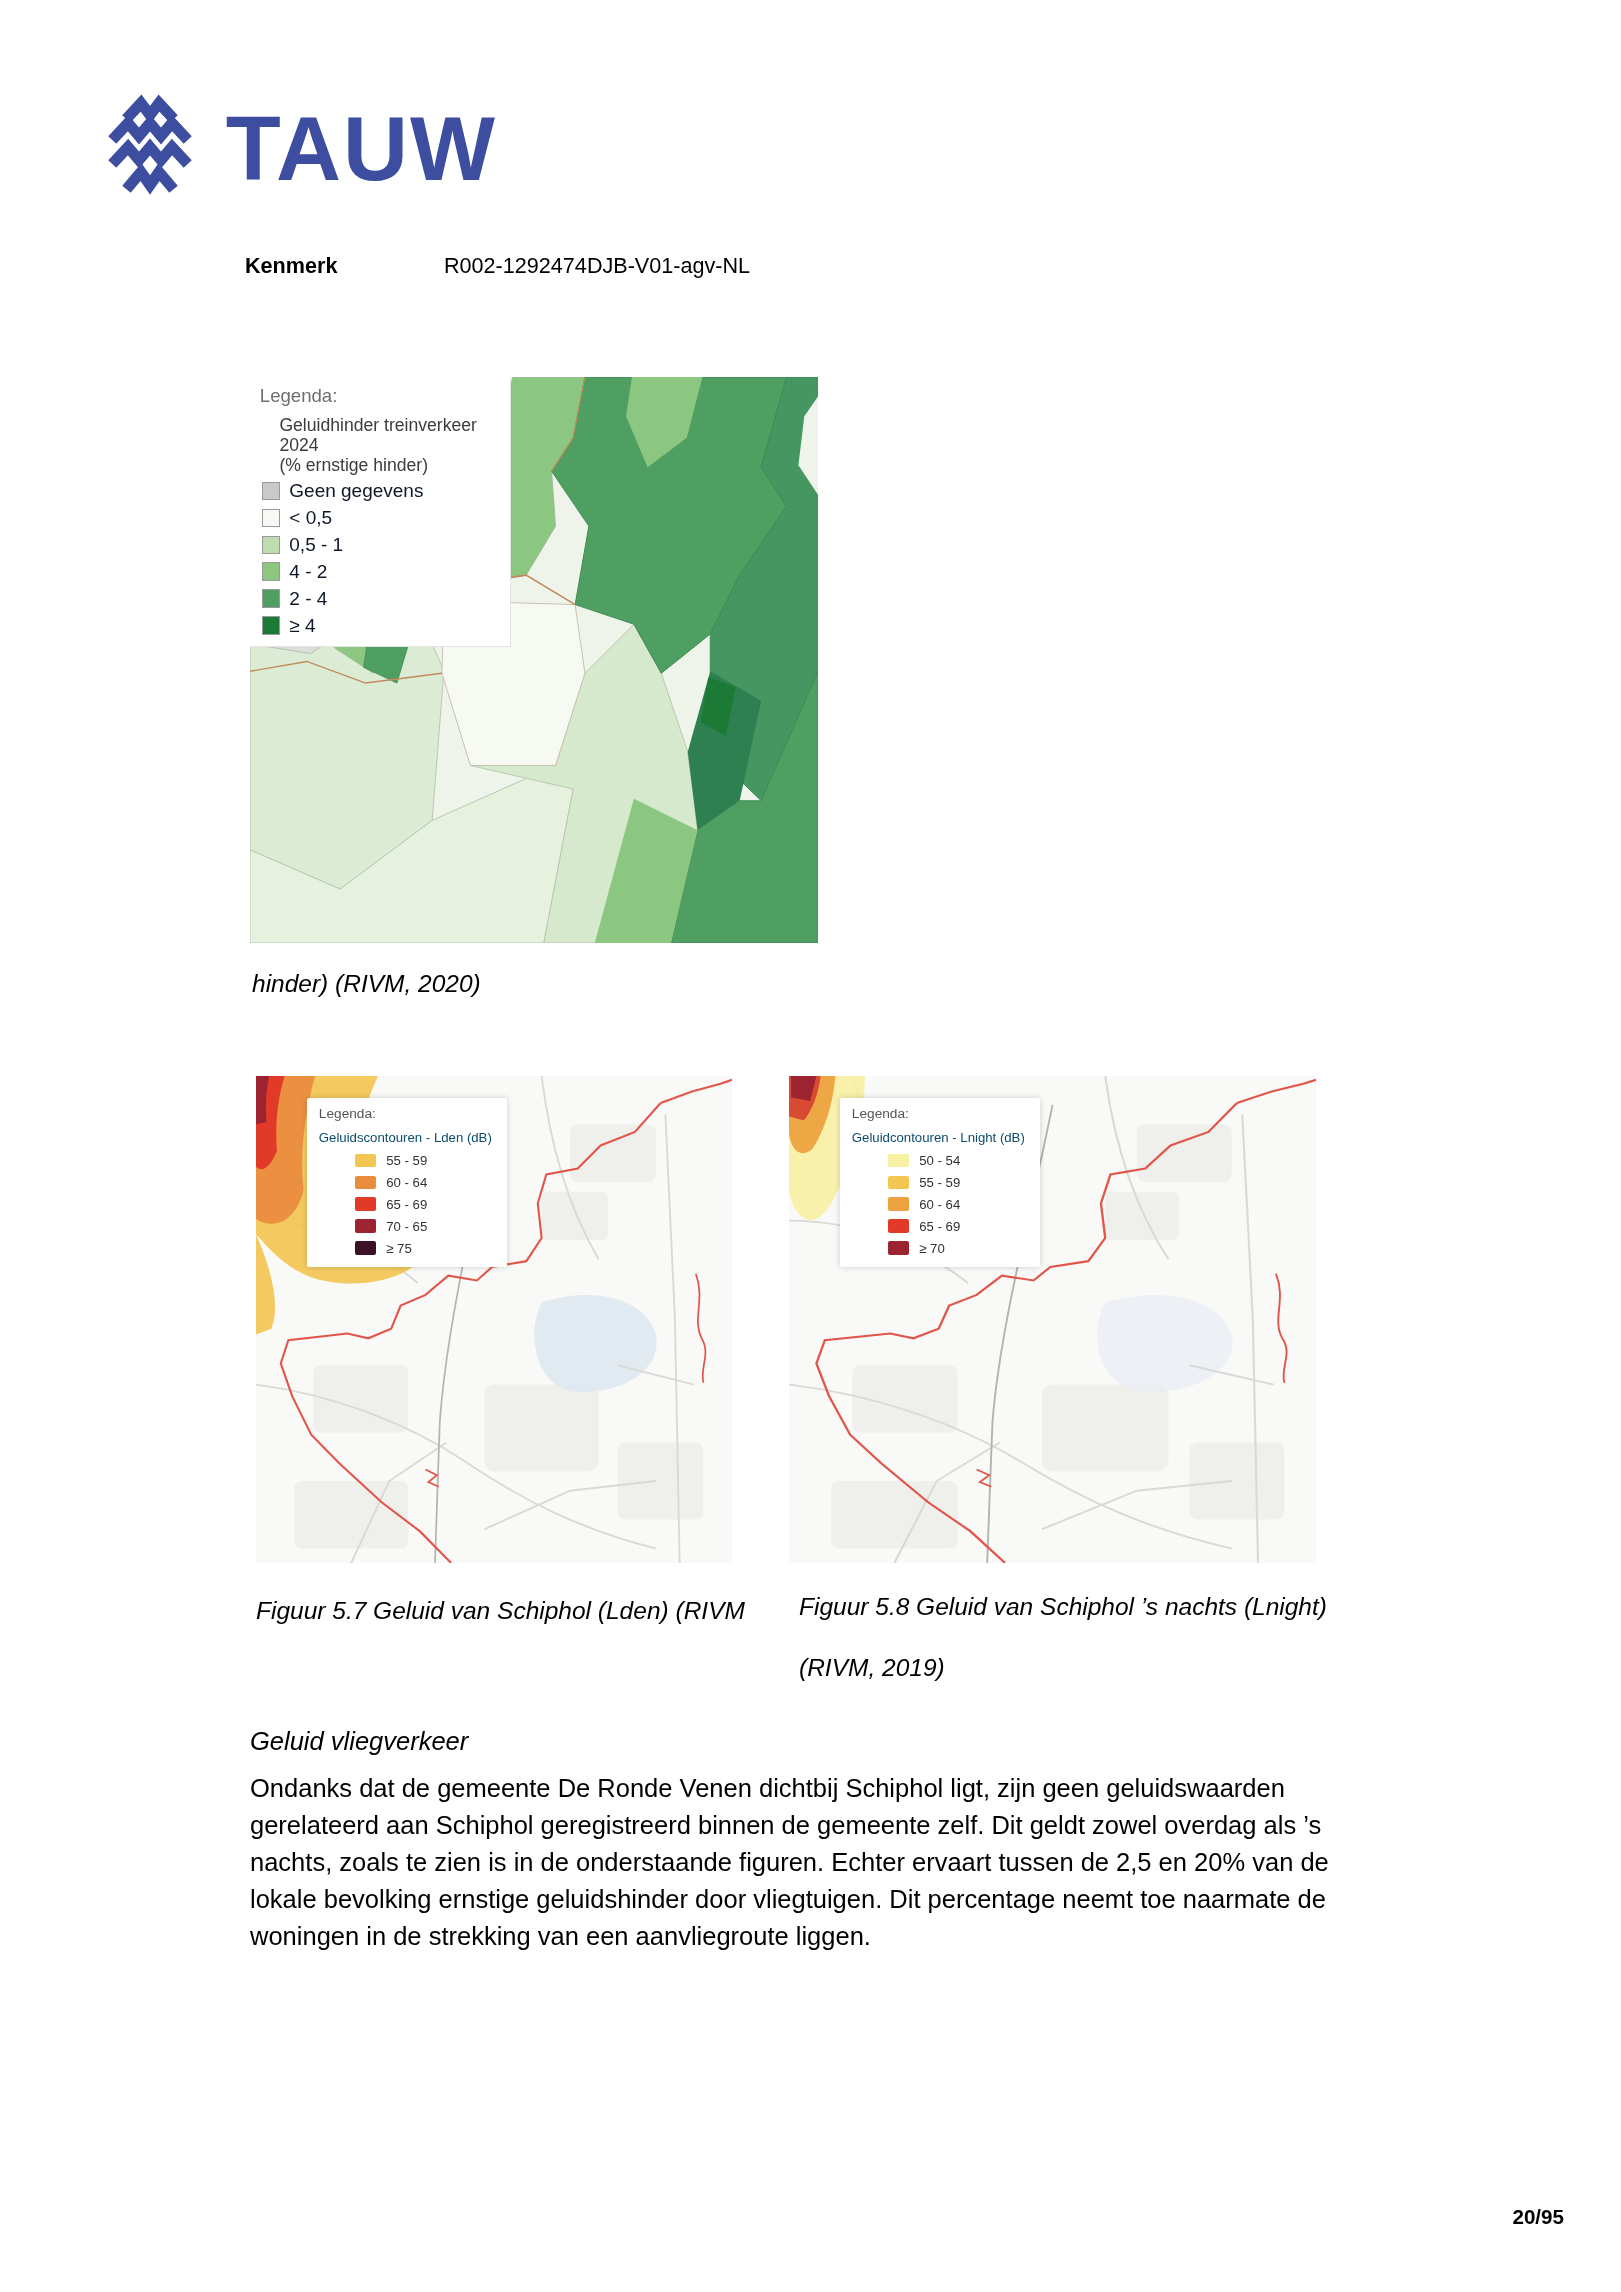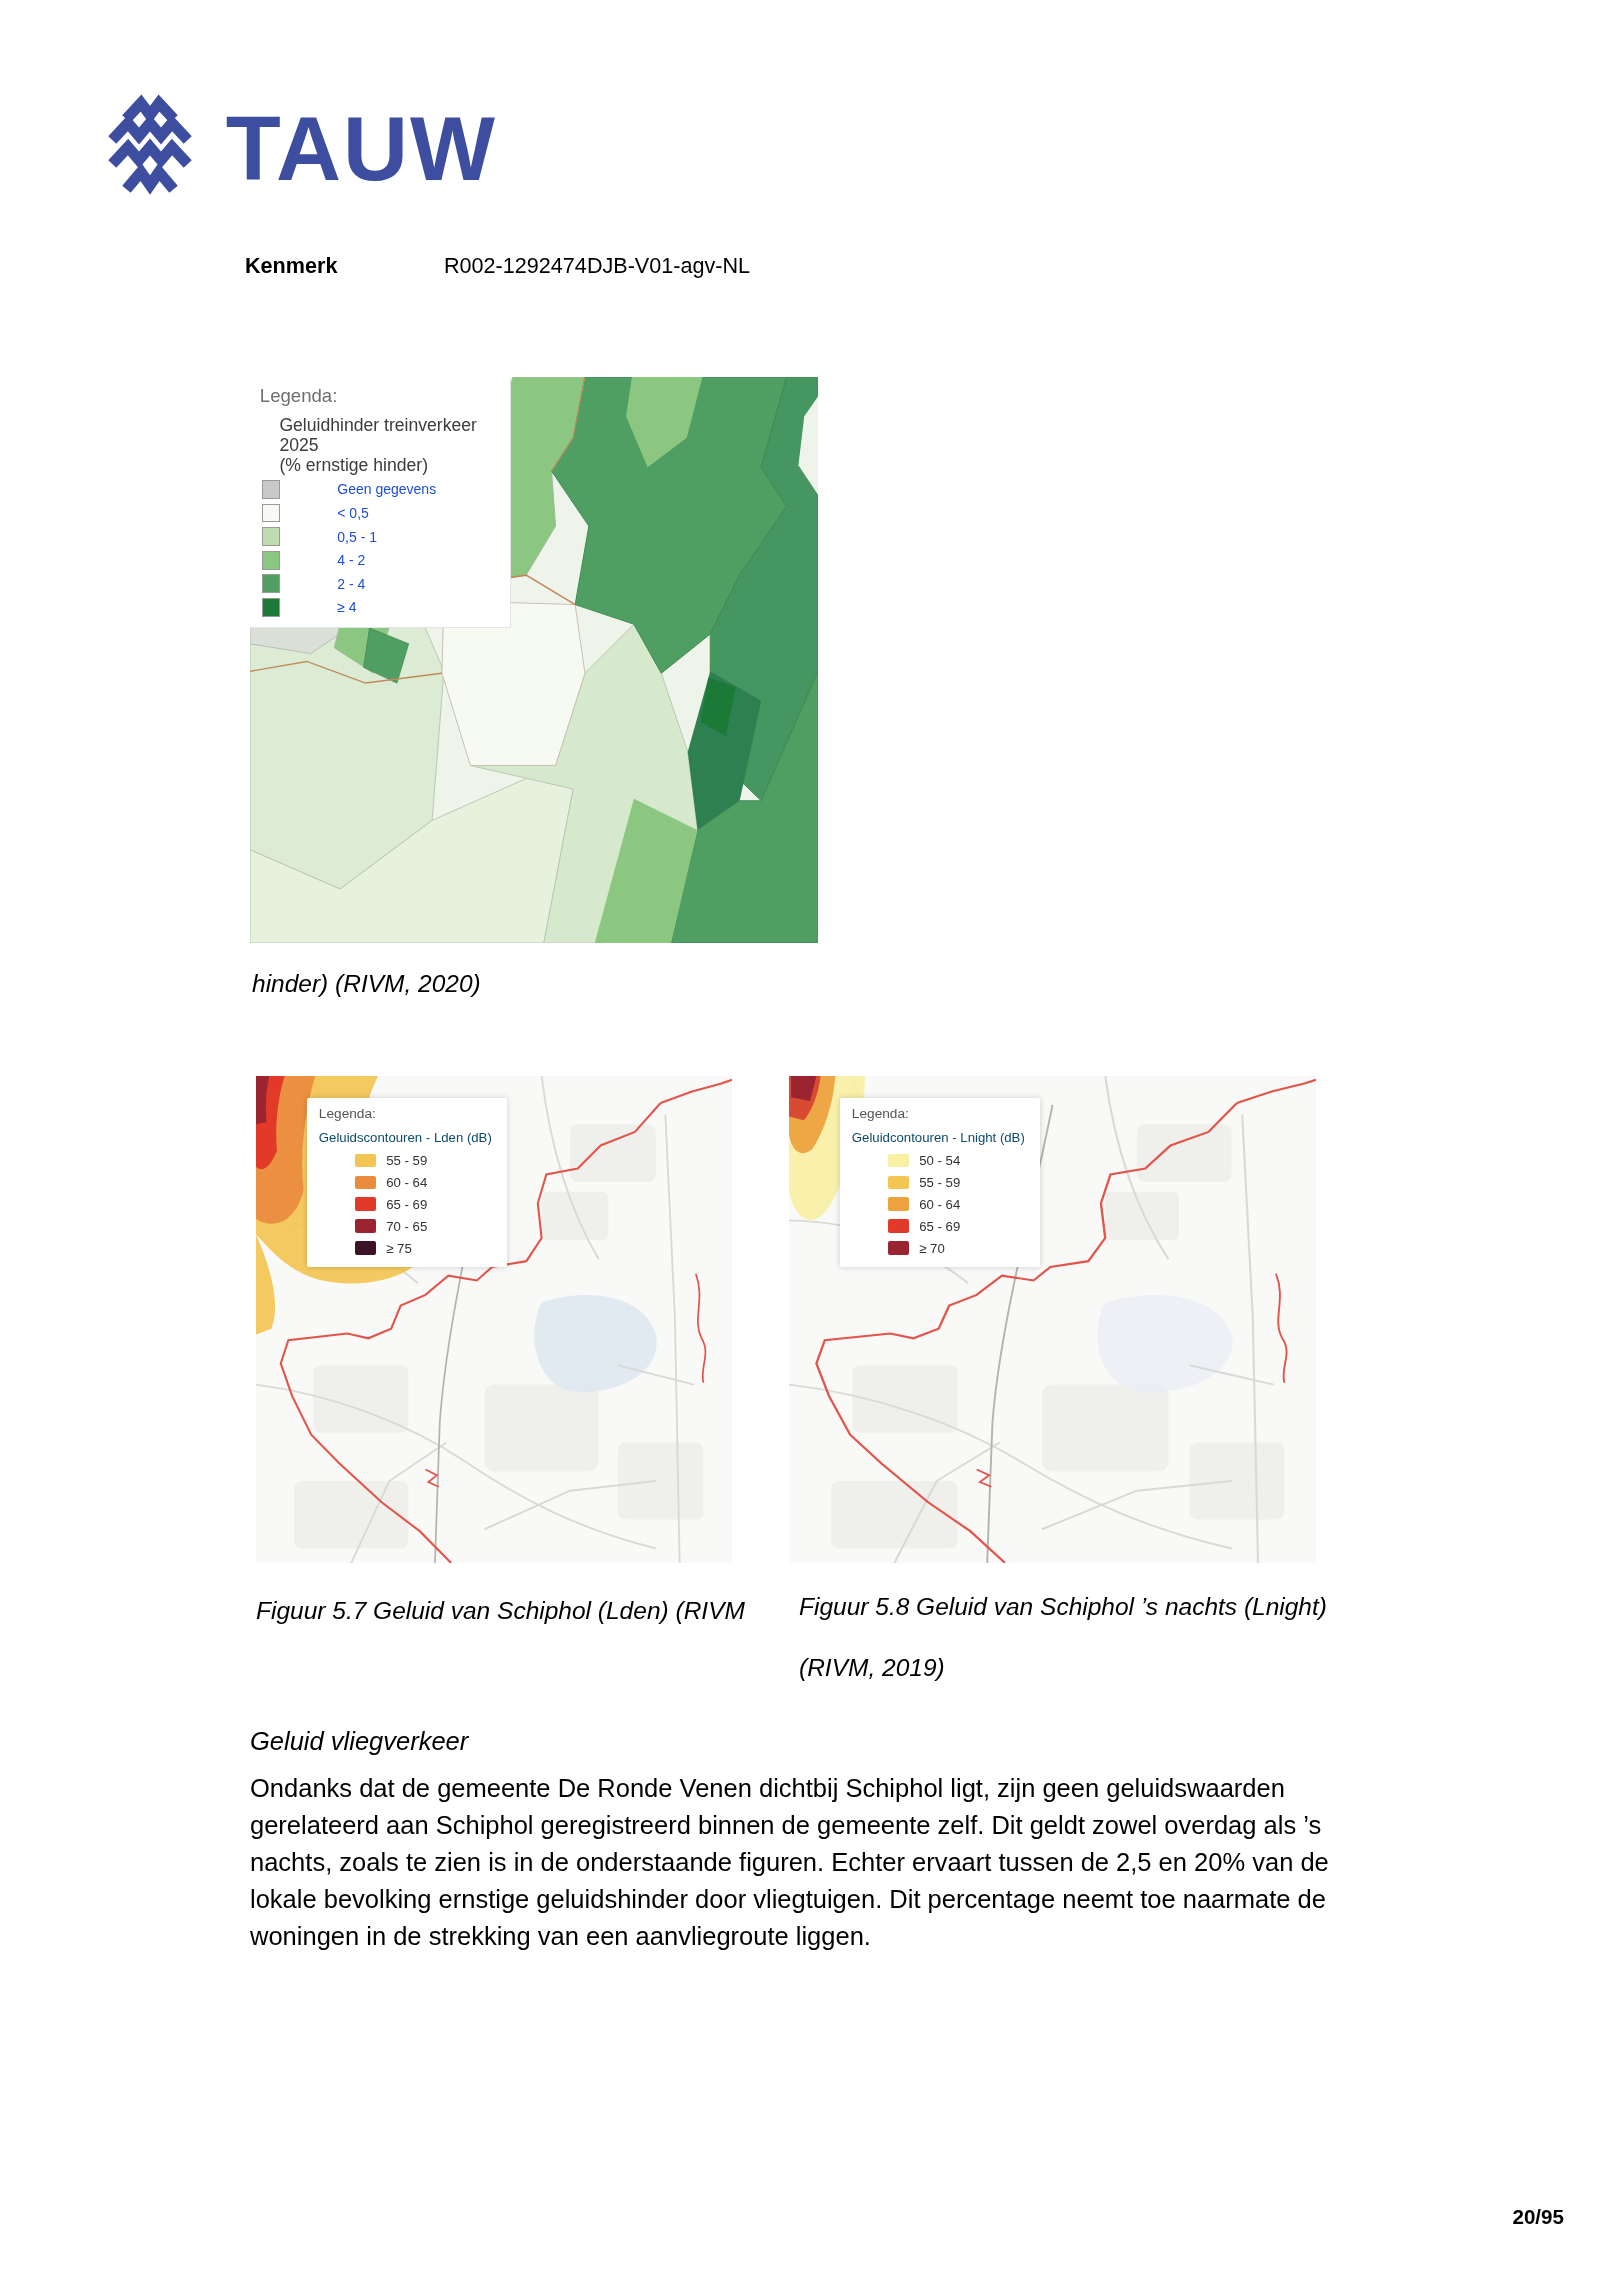--- a/index.html
+++ b/index.html
@@ -19,21 +19,21 @@
   .map-frame svg{display:block;width:100%;height:100%;}
   #map56{left:250px;top:377px;width:568px;height:566px;}
   #map57{left:256px;top:1076px;width:476px;height:487px;}
   #map58{left:789px;top:1076px;width:527px;height:487px;}
 
   
   .legend56{position:absolute;left:0;top:0;width:261px;min-height:173px;background:#fff;
             padding:7.8px 9.8px 9.8px 9.8px;box-sizing:border-box;border-right:1px solid #e4e4e4;border-bottom:1px solid #e4e4e4;}
   .legend56 .ltitle{font-size:18.6px;color:#6f6f6f;margin-bottom:7.8px;}
   .legend56 .layer{font-size:17.6px;color:#3c3c3c;margin-left:19.6px;line-height:1.15;}
-  .legend56 .item{display:flex;align-items:center;margin-top:4.9px;margin-left:2px;font-size:14px;color:#1d4ed8;gap:48px;}
+  .legend56 .item{display:flex;align-items:center;margin-top:4.9px;margin-left:2px;font-size:19px;color:#0f172a;}
   .legend56 .sw{width:16.7px;height:16.7px;border:1px solid #9a9a9a;margin-right:8.8px;flex:0 0 auto;}
 
   
   .legend-sm{position:absolute;left:51px;top:21.6px;width:200px;background:#fff;
              padding:8.8px 11.8px 11.8px 11.8px;box-sizing:border-box;box-shadow:0 0 5.9px rgba(0,0,0,.18);border-radius:2px;}
   .legend-sm .ltitle{font-size:13.7px;color:#555;margin-bottom:8.8px;}
   .legend-sm .layer{font-size:13.2px;color:#0c4a6e;margin-bottom:7.8px;white-space:nowrap;}
   .legend-sm .item{display:flex;align-items:center;margin-top:6.9px;font-size:13.2px;color:#333;padding-left:36px;}
   .legend-sm .sw{width:21.6px;height:13.7px;margin-right:9.8px;border-radius:2px;flex:0 0 auto;}
 
@@ -88,21 +88,21 @@
       <path d="M392,430 L457,462 L430,577 L352,577 Z" fill="#8bc780"></path>
       <path d="M0,190 L92,188 L122,242 L62,282 L0,272 Z" fill="#dadfd8" stroke="#b8bdb5"></path>
       <path d="M96,236 L142,256 L126,302 L86,276 Z" fill="#8bc780" stroke="#a3b89a" stroke-width=".8"></path>
       <path d="M122,256 L162,272 L150,312 L116,296 Z" fill="#4f9f63" stroke="#3f8a52" stroke-width=".8"></path>
       <path d="M150,188 L215,212 L282,202 L332,232" fill="none" stroke="#c08a5e" stroke-width="1.6"></path>
       <path d="M0,300 L58,290 L118,312 L196,302" fill="none" stroke="#c08a5e" stroke-width="1.4"></path>
       <path d="M342,0 L330,62 L308,96" fill="none" stroke="#c08a5e" stroke-width="1.2"></path>
     </svg>
     <div class="legend56">
       <div class="ltitle">Legenda:</div>
-      <div class="layer">Geluidhinder treinverkeer 2025</div>
+      <div class="layer">Geluidhinder treinverkeer 2024</div>
       <div class="layer">(% ernstige hinder)</div>
       <div class="item">
           <span class="sw" style="background: rgb(201, 201, 201);"></span>
           <span>Geen gegevens</span>
         </div>
       <div class="item">
           <span class="sw" style="background: rgb(247, 250, 244);"></span>
           <span>&lt; 0,5</span>
         </div>
       <div class="item">

